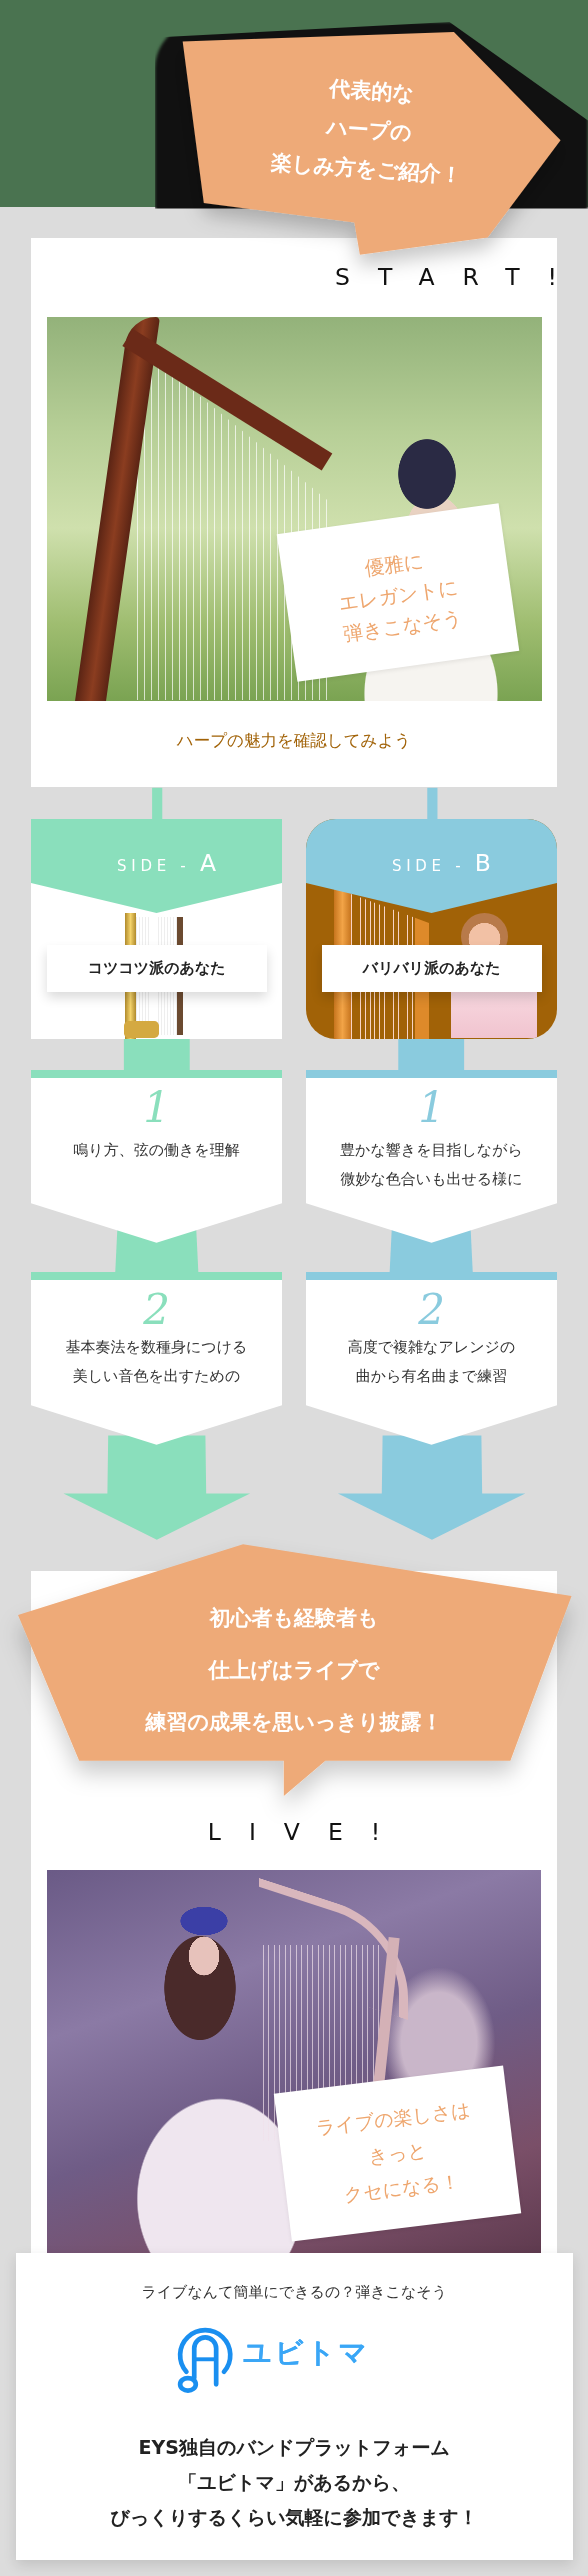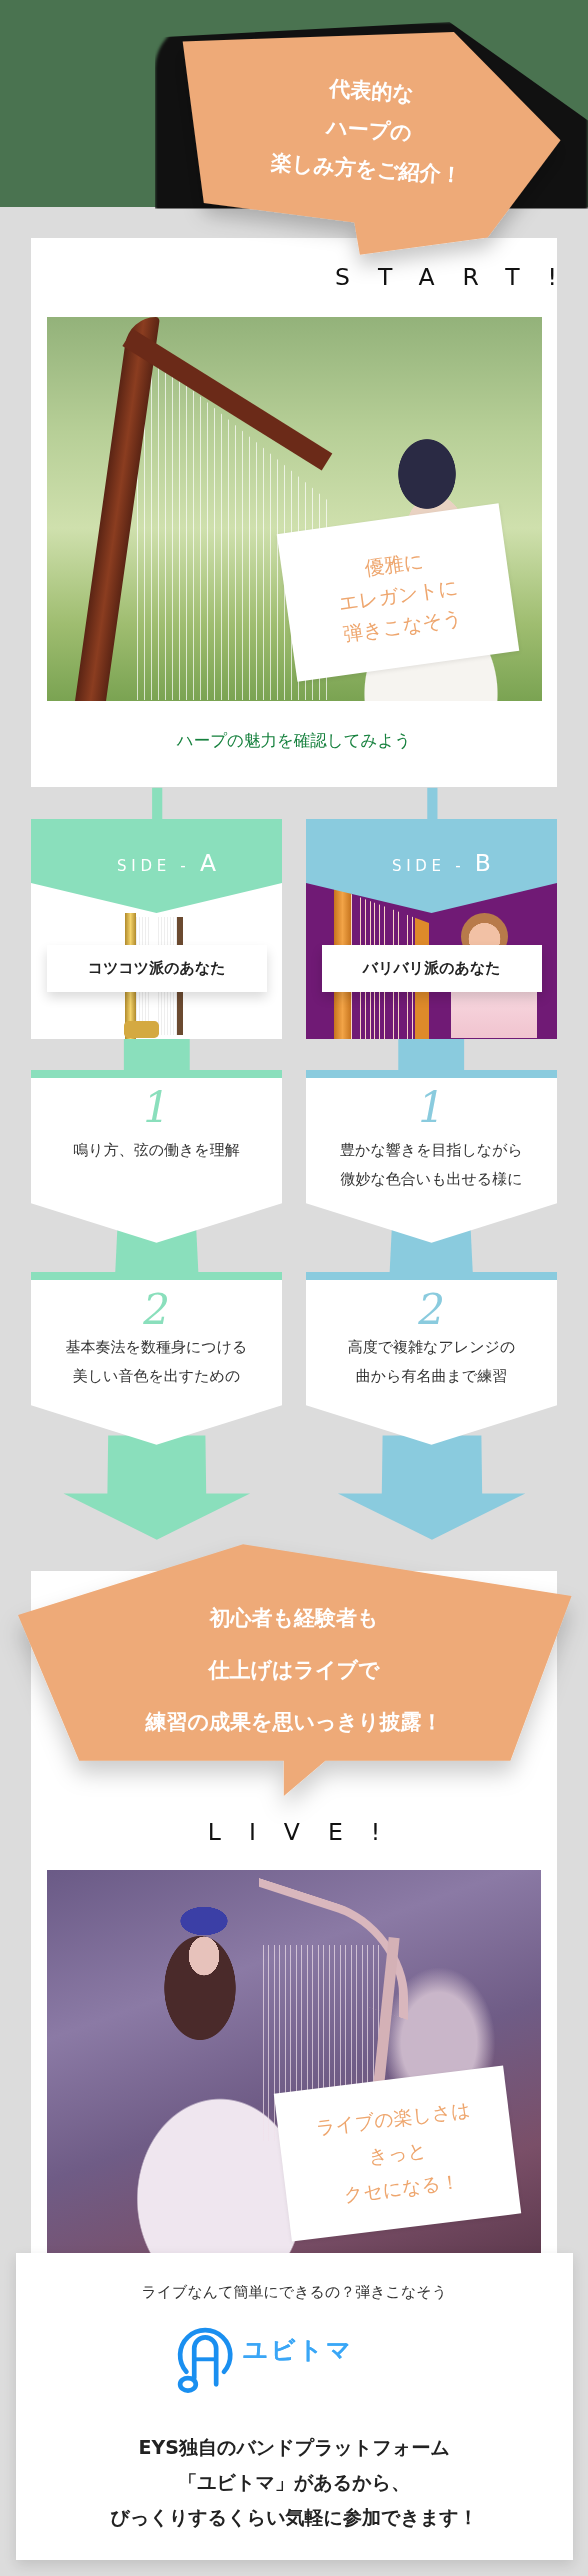--- a/index.html
+++ b/index.html
@@ -56,25 +56,25 @@
     left: 137px; top: 345px; width: 196px; height: 355px;
     background: repeating-linear-gradient(90deg, rgba(255,255,255,.7) 0 0.8px, transparent 0.8px 7px);
     clip-path: polygon(0 0, 100% 45%, 100% 100%, 0 100%);
   }
   .note-card {
     background: #fff; color: #eea66e; text-align: center;
     font-size: 19.6px; line-height: 31px;
     box-shadow: 0 1.6px 4.7px rgba(0,0,0,.08);
   }
   .note1 { left: 286px; top: 518px; width: 224px; height: 149px; transform: rotate(-8deg); padding-top: 31px; }
-  .caption1 { left: 31px; top: 730px; width: 526px; text-align: center; font-size: 16.5px; color: #15803d; }
+  .caption1 { left: 31px; top: 730px; width: 526px; text-align: center; font-size: 16.5px; color: #a16207; }
 
   .side-card { top: 819px; width: 251px; height: 220px; overflow: hidden; }
   .side-a { left: 31px; background: #fff; }
-  .side-b { left: 306px; background: #701a75; }
+  .side-b { left: 306px; background: #a16207; border-radius: 30px; }
   .side-banner {
     left: 0; top: 0; width: 251px; height: 94px;
     clip-path: polygon(0 0, 100% 0, 100% 68%, 50% 100%, 0 68%);
   }
   .side-a .side-banner { background: #8adfbc; }
   .side-b .side-banner { background: #8acbde; }
   .side-title {
     left: 0; top: 30px; width: 271px; text-align: center; color: #fff;
     font-size: 15px; letter-spacing: 4.7px;
   }
@@ -150,21 +150,21 @@
   }
   .note2 { left: 282px; top: 2079px; width: 231px; height: 149px; transform: rotate(-7deg); padding-top: 22px; font-size: 19px; line-height: 35px; }
 
   .bottom-card {
     left: 15.7px; top: 2253px; width: 557px; height: 307px; background: #fff;
     box-shadow: 0 4.7px 12.6px rgba(0,0,0,.12);
   }
   .bottom-intro { left: 15.7px; top: 2283px; width: 557px; text-align: center; font-size: 15px; color: #333; }
   .logo { left: 177px; top: 2323px; width: 235px; height: 71px; }
   .logo-text {
-    left: 243px; top: 2334px; font-size: 24px; font-weight: bold; letter-spacing: 3.1px;
+    left: 243px; top: 2334px; font-size: 28px; font-weight: bold; letter-spacing: 3.1px;
     background: linear-gradient(90deg, #2391ef, #5cc6ff); -webkit-background-clip: text; background-clip: text;
     color: #3aa6f6;
   }
   .bottom-msg {
     left: 15.7px; top: 2430px; width: 557px; text-align: center; font-size: 19px;
     font-weight: bold; line-height: 35px; color: #222;
   }
 </style>
 </head>
 <body>

